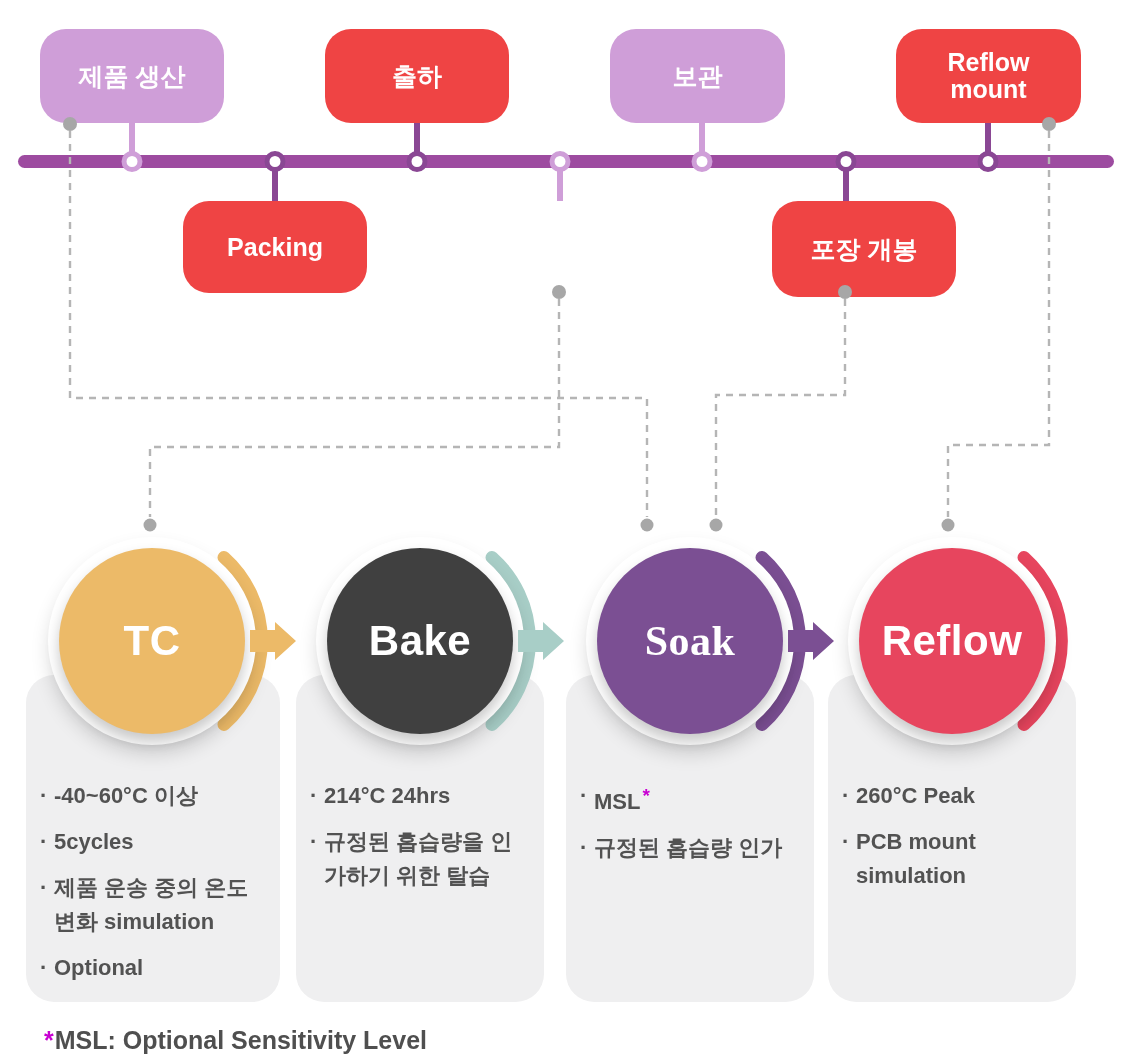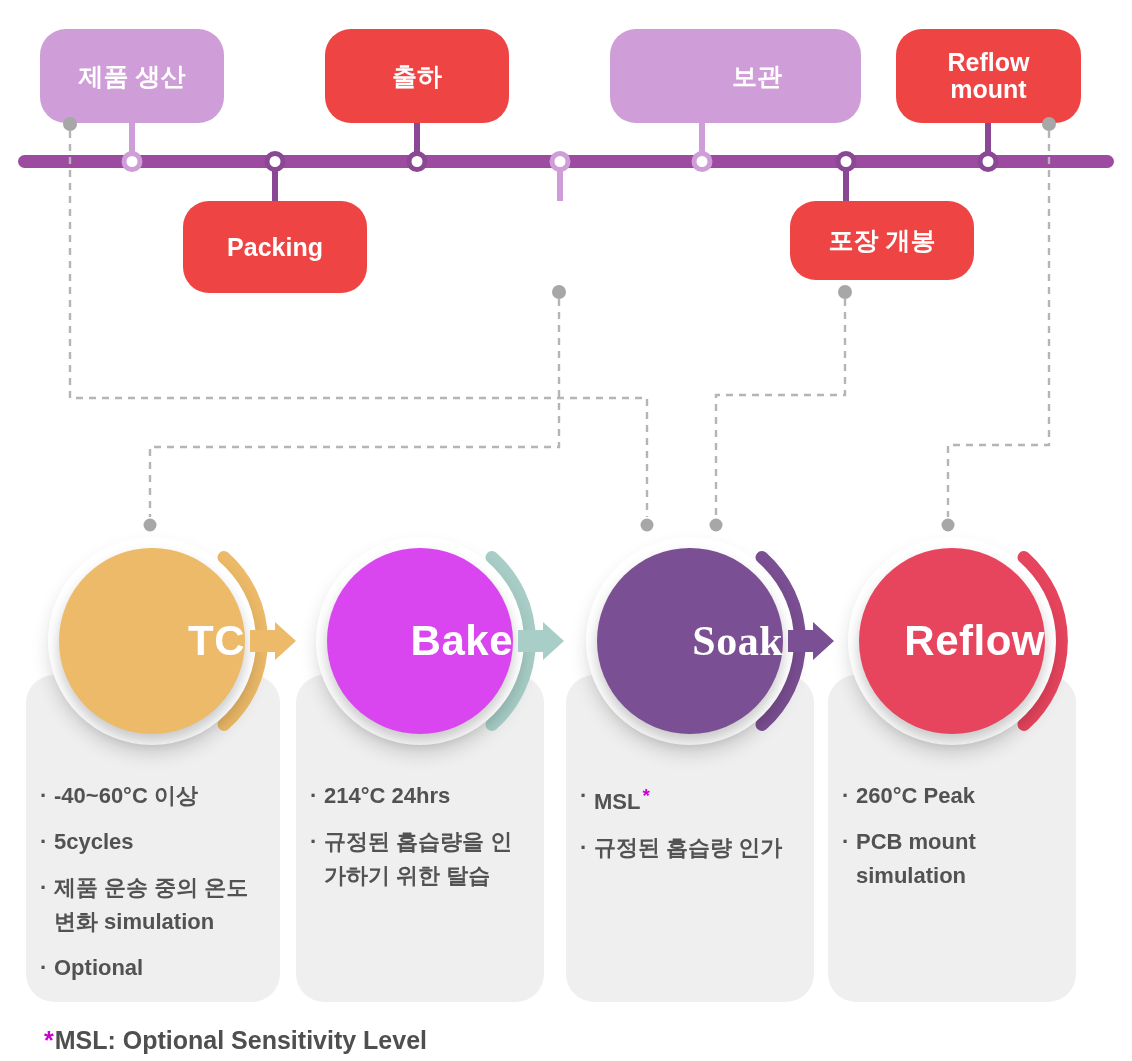--- a/index.html
+++ b/index.html
@@ -26,26 +26,26 @@
   .card{
     position:absolute;top:675px;height:327px;background:#efeff0;border-radius:28px;z-index:2;
     box-sizing:border-box;padding:104px 13px 0 14px;
   }
   .disc{
     position:absolute;top:537px;width:208px;height:208px;border-radius:50%;
     background:#ffffff;z-index:2;box-shadow:0 10px 18px rgba(0,0,0,0.13);
   }
   .step-circle{
     position:absolute;top:548px;width:186px;height:186px;border-radius:50%;z-index:2;
-    display:flex;align-items:center;justify-content:flex-end;
+    display:flex;align-items:center;justify-content:center;
     box-shadow:0 8px 14px rgba(0,0,0,0.22);
   }
   .step-circle .step-label{color:#ffffff;font-weight:bold;font-size:42px;letter-spacing:0.5px;}
   .c0{background:#ecba68;}
-  .c1{background:#d946ef;}
+  .c1{background:#404040;}
   .c2{background:#7b4f93;font-family:Liberation Serif, serif;}
   .c3{background:#e7455e;}
   svg.arc{position:absolute;z-index:2;overflow:visible;}
   svg.arrow{position:absolute;z-index:2;}
 
   ul.bullets{list-style:none;margin:0;padding:0;}
   ul.bullets li{
     display:flex;margin:0 0 12px 0;color:#525252;font-size:22px;line-height:34px;font-weight:bold;
   }
   ul.bullets .marker{flex:0 0 14px;color:#525252;}
@@ -84,24 +84,24 @@
 
   <div class="tbox tone-light" style="left:40px;top:29px;width:184px;height:94px;">
     <span class="tbox-label">제품 생산</span>
   </div>
   <div class="tbox tone-dark" style="left:183px;top:201px;width:184px;height:92px;">
     <span class="tbox-label">Packing</span>
   </div>
   <div class="tbox tone-dark" style="left:325px;top:29px;width:184px;height:94px;">
     <span class="tbox-label">출하</span>
   </div>
-  <div class="tbox tone-light" style="left:610px;top:29px;width:208px;height:94px;padding-left:43px;">
+  <div class="tbox tone-light" style="left:610px;top:29px;width:175px;height:94px;">
     <span class="tbox-label">보관</span>
   </div>
-  <div class="tbox tone-dark" style="left:790px;top:201px;width:184px;height:79px;">
+  <div class="tbox tone-dark" style="left:772px;top:201px;width:184px;height:96px;">
     <span class="tbox-label">포장 개봉</span>
   </div>
   <div class="tbox tone-dark" style="left:896px;top:29px;width:185px;height:94px;">
     <span class="tbox-label">Reflow
 mount</span>
   </div>
 
   <svg id="overlay" class="layer" width="1132" height="1061">
     <g stroke="#b5b5b5" stroke-width="2.4" fill="none" stroke-dasharray="7 6">
       <path d="M70,131 L70,398 L647,398 L647,517"></path>

